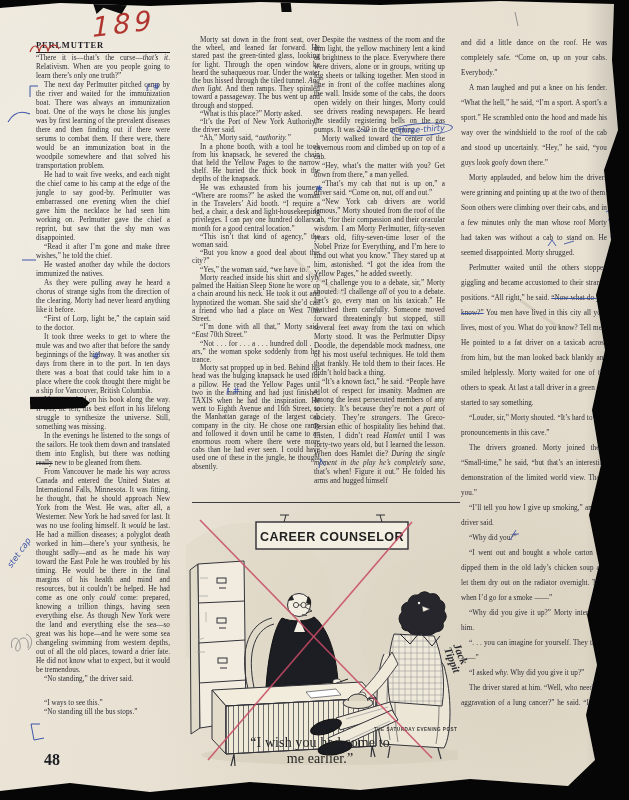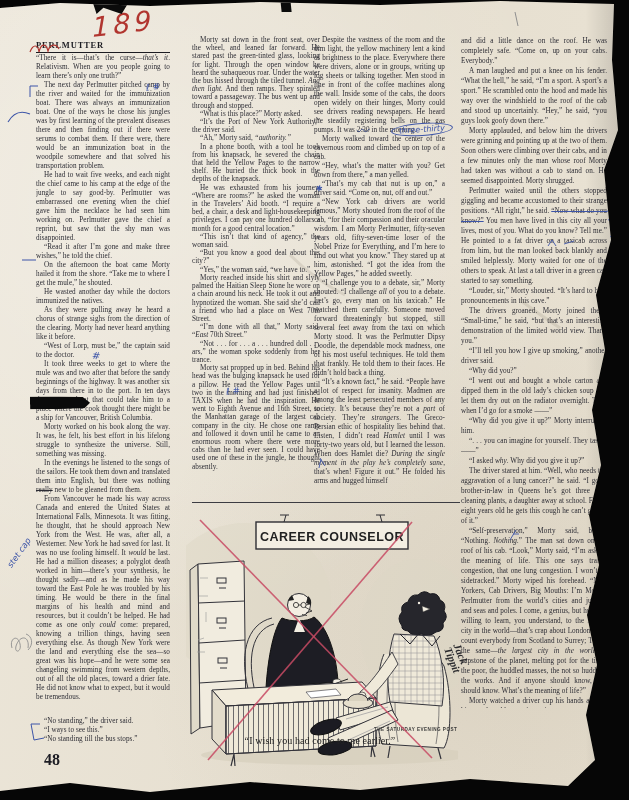--- a/index.html
+++ b/index.html
@@ -20,21 +20,21 @@
   .tape{position:absolute;background:#0b0b0b}
   .tape1{left:92px;top:0;width:38px;height:14px;clip-path:polygon(0 0,100% 0,78% 100%,30% 55%,12% 100%)}
   .tape2{left:281px;top:0;width:10px;height:12px;transform:skewX(6deg)}
   
   .col{position:absolute;font-size:7.2px;text-align:justify;color:#2c2c34;
        letter-spacing:.05px;overflow:hidden}
   .col p{margin:0;text-indent:8px}
   #col1{left:36px;top:54px;width:134px;height:700px;line-height:9px}
   #col2{left:192px;top:36px;width:128px;height:468px;line-height:8.2px}
   #col3{left:314px;top:36px;width:131px;height:468px;line-height:9px}
-  #col4{left:461px;top:36px;width:146px;height:672px;line-height:10px}
+  #col4{left:461px;top:36px;width:146px;height:672px;line-height:15px}
   #col1 p:first-child{text-indent:0}
   #col1 p:nth-child(13){margin-top:15px}
   #col4 p:first-child{text-indent:0}
   i{font-style:italic}
   s{text-decoration:line-through;text-decoration-thickness:1px}
   s.bx{text-decoration-color:#3d55a8;text-decoration-thickness:1.4px}
   s.sc2{text-decoration:line-through wavy #39497e}
   .slug{position:absolute;left:36px;top:40px;width:134px;
     font-family:"Liberation Serif",serif;font-weight:bold;font-size:8.5px;
     letter-spacing:.8px;color:#1c1c22;border-bottom:1.6px solid #1c1c22;padding-bottom:2px}
@@ -52,44 +52,43 @@
   .mark3{left:226px;top:386px;font-size:9px;transform:rotate(-4deg)}
   .stet{left:1px;top:546px;font-size:8.5px;transform:rotate(-55deg);width:40px;line-height:9px}
   .insert-star{left:316px;top:184px;font-size:8px;color:#3d55a8;transform:rotate(10deg)}
   .circle-note{position:absolute;left:391px;top:123px;border:1.2px solid #3d55a8;
     border-radius:50%;padding:1px 7px;font-family:"DejaVu Sans",sans-serif;font-style:italic;
     font-size:8px;color:#3d55a8;transform:rotate(-4deg);white-space:nowrap}
   .overlay{position:absolute;left:0;top:0;pointer-events:none}
   
   .cartoon{position:absolute;left:186px;top:506px;width:272px;height:262px;margin:0}
   .caption{position:absolute;left:240px;top:735px;width:160px;text-align:center;
-    font-size:10px;color:#222;letter-spacing:.1px}
+    font-size:14px;color:#222;letter-spacing:.1px}
   .credit{position:absolute;left:374px;top:727px;font-family:"Liberation Sans",sans-serif;
     font-weight:bold;font-size:4.6px;letter-spacing:.5px;color:#3a3a3a}
   .signature{position:absolute;left:444px;top:648px;transform:rotate(68deg);
     font-style:italic;font-weight:bold;font-size:11px;line-height:10px;color:#2a2a2e}
 </style>
 </head>
 <body>
 
 <div class="stage">
   <div class="paper">
     <div class="tear-shadow"></div>
 
     <div class="slug">PERLMUTTER</div>
 
     <div class="col" id="col1">
         <p>“There it is—that’s the curse—<i>that’s it</i>. Relativism. When are you people going to learn there’s only one truth?”</p>
         <p>The next day Perlmutter pitched camp by the river and waited for the immunization boat. There was always an immunization boat. One of the ways he chose his jungles was by first learning of the prevalent diseases there and then finding out if there were serums to combat them. If there were, there would be an immunization boat in the woodpile somewhere and that solved his transportation problem.</p>
         <p>He had to wait five weeks, and each night the chief came to his camp at the edge of the jungle to say good-by. Perlmutter was embarrassed one evening when the chief gave him the necklace he had seen him working on. Perlmutter gave the chief a reprint, but saw that the shy man was disappointed.</p>
         <p>“Read it after I’m gone and make three wishes,” he told the chief.</p>
-        <p>On the afternoon the boat came Morty hailed it from the shore. “Take me to where I get the mule,” he shouted.</p>
         <p>He wasted another day while the doctors immunized the natives.</p>
         <p>As they were pulling away he heard a chorus of strange sighs from the direction of the clearing. Morty had never heard anything like it before.</p>
-        <p>“West of Lorp, must be,” the captain said to the doctor.</p>
+        <p>“First of Lorp, light be,” the captain said to the doctor.</p>
         <p>It took three weeks to get to where the mule was and two after that before the sandy beginnings of the highway. It was another six days from there in to the port. In ten days there was a boat that could take him to a place where the cook thought there might be a ship for Vancouver, British Columbia.</p>
         <p>Morty worked on his book along the way. It was, he felt, his best effort in his lifelong struggle to synthesize the universe. Still, something was missing.</p>
         <p>In the evenings he listened to the songs of the sailors. He took them down and translated them into English, but there was nothing <s>really</s> new to be gleaned from them.</p>
         <p>From Vancouver he made his way across Canada and entered the United States at International Falls, Minnesota. It was fitting, he thought, that he should approach New York from the West. He was, after all, a Westerner. New York he had saved for last. It was no use fooling himself. It <i>would</i> be last. He had a million diseases; a polyglot death worked in him—there’s your synthesis, he thought sadly—and as he made his way toward the East Pole he was troubled by his timing. He would be there in the final margins of his health and mind and resources, but it couldn’t be helped. He had come as one only <i>could</i> come: prepared, knowing a trillion things, having seen everything else. As though New York were the land and everything else the sea—so great was his hope—and he were some sea changeling swimming from western depths, out of all the old places, toward a drier fate. He did not know what to expect, but it would be tremendous.</p>
         <p>“No standing,” the driver said.</p>
         <p>“I ways to see this.”</p>
         <p>“No standing till the bus stops.”</p>
       </div>
     <div class="col" id="col2">
         <p>Morty sat down in the front seat, over the wheel, and leaned far forward. He stared past the green-tinted glass, looking for light. Through the open window he heard the subaqueous roar. Under the water the bus hissed through the tiled tunnel. <i>And then light.</i> And then ramps. They spiraled toward a passageway. The bus went up and through and stopped.</p>

